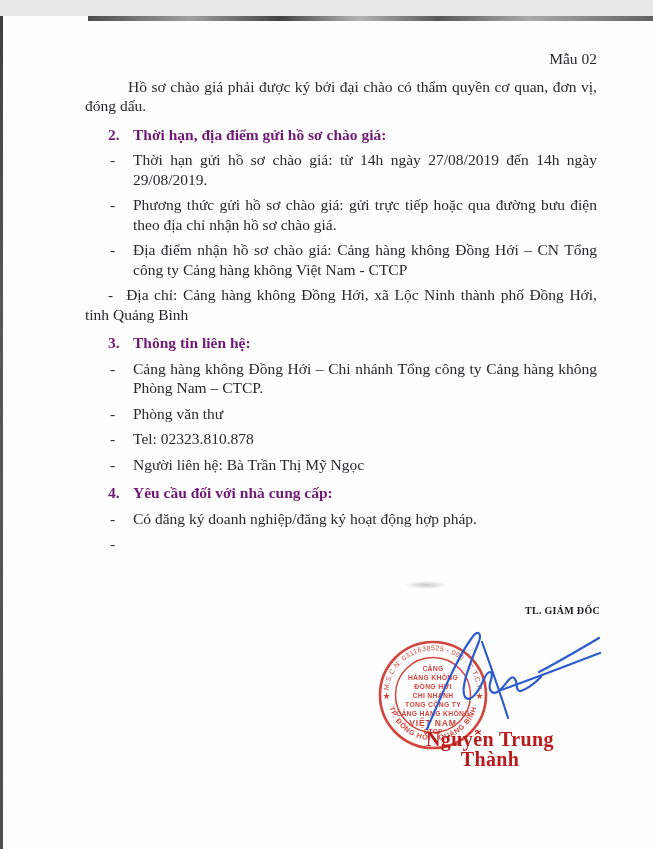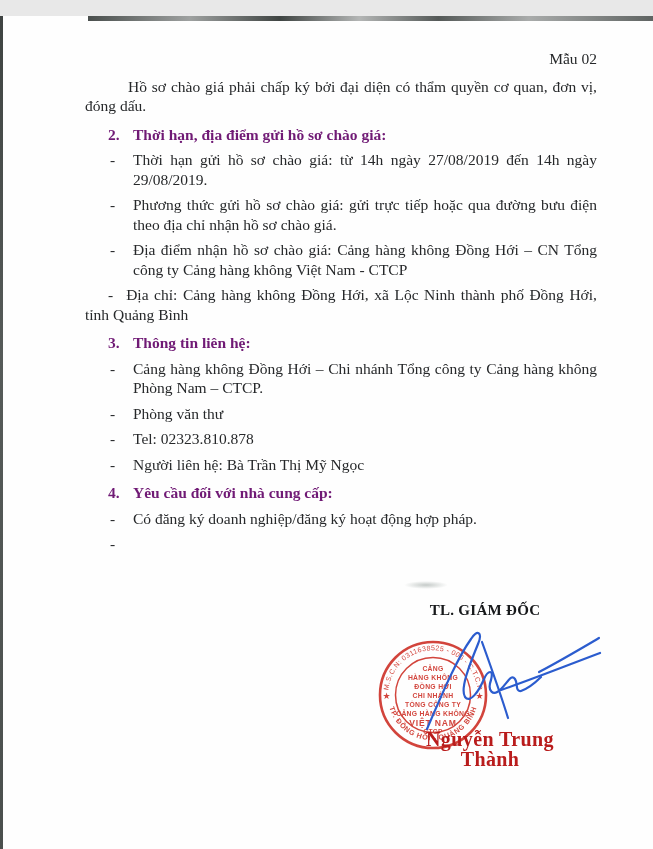--- a/index.html
+++ b/index.html
@@ -36,22 +36,22 @@
   .heading{margin-top:9px;font-weight:bold;color:#701a75;}
   .heading .num{display:inline-block;width:25px;margin-left:23px;}
   .bullet{position:relative;margin-top:6px;padding-left:48px;text-align:justify;}
   .bullet .dash{position:absolute;left:25px;top:0;}
   .bullet-flush{padding-left:0;text-indent:23px;}
   .bullet-flush .dash{position:static;margin-right:13px;}
   .wide{word-spacing:2.5px;}
   
   .sig-titles{
     position:absolute;left:370px;top:583px;width:230px;
-    text-align:center;font-weight:bold;color:#17191b;
-    font-size:15px;line-height:23px;letter-spacing:.3px;
+    text-align:right;font-weight:bold;color:#17191b;
+    font-size:10px;line-height:23px;letter-spacing:.3px;
   }
   .sig-name{
     position:absolute;left:400px;top:714px;width:180px;
     text-align:center;font-weight:bold;color:#b91c1c;
     font-size:20px;letter-spacing:.4px;
   }
   .sig-svg{position:absolute;left:330px;top:580px;pointer-events:none;}
   .stamp-text{fill:#cf372e;font-family:"Liberation Sans","DejaVu Sans",sans-serif;}
 </style>
 </head>
@@ -60,21 +60,21 @@
 <div class="page">
 
   <div class="scan-top"></div>
   <div class="scan-left"></div>
   <div class="scan-smudge"></div>
 
   <div class="content">
 
     <div class="mau">Mẫu 02</div>
 
-    <div class="intro">Hồ sơ chào giá phải chấp ký bởi đại diện có thẩm quyền cơ quan, đơn vị, đóng dấu.</div>
+    <div class="intro">Hồ sơ chào giá phải được ký bởi đại chào có thẩm quyền cơ quan, đơn vị, đóng dấu.</div>
 
     <div class="heading">
       <span class="num">2.</span><span>Thời hạn, địa điểm gửi hồ sơ chào giá:</span>
     </div>
     <div class="bullet wide">
       <span class="dash">-</span>
       <span>Thời hạn gửi hồ sơ chào giá: từ 14h ngày 27/08/2019 đến 14h ngày 29/08/2019.</span>
     </div>
     <div class="bullet">
       <span class="dash">-</span>

